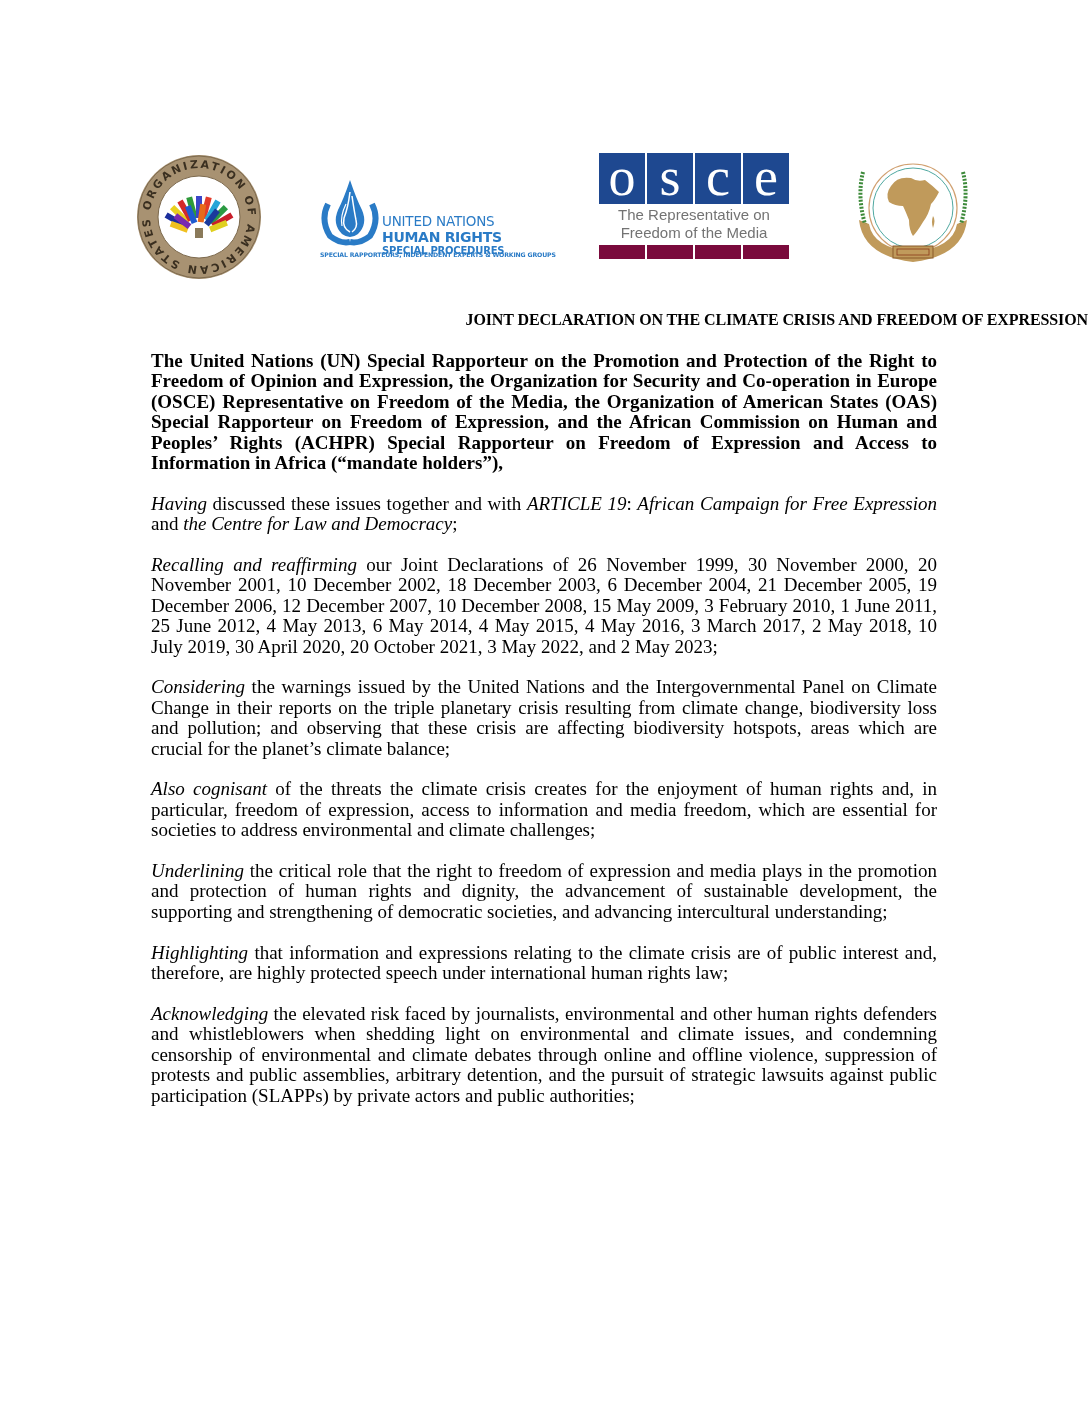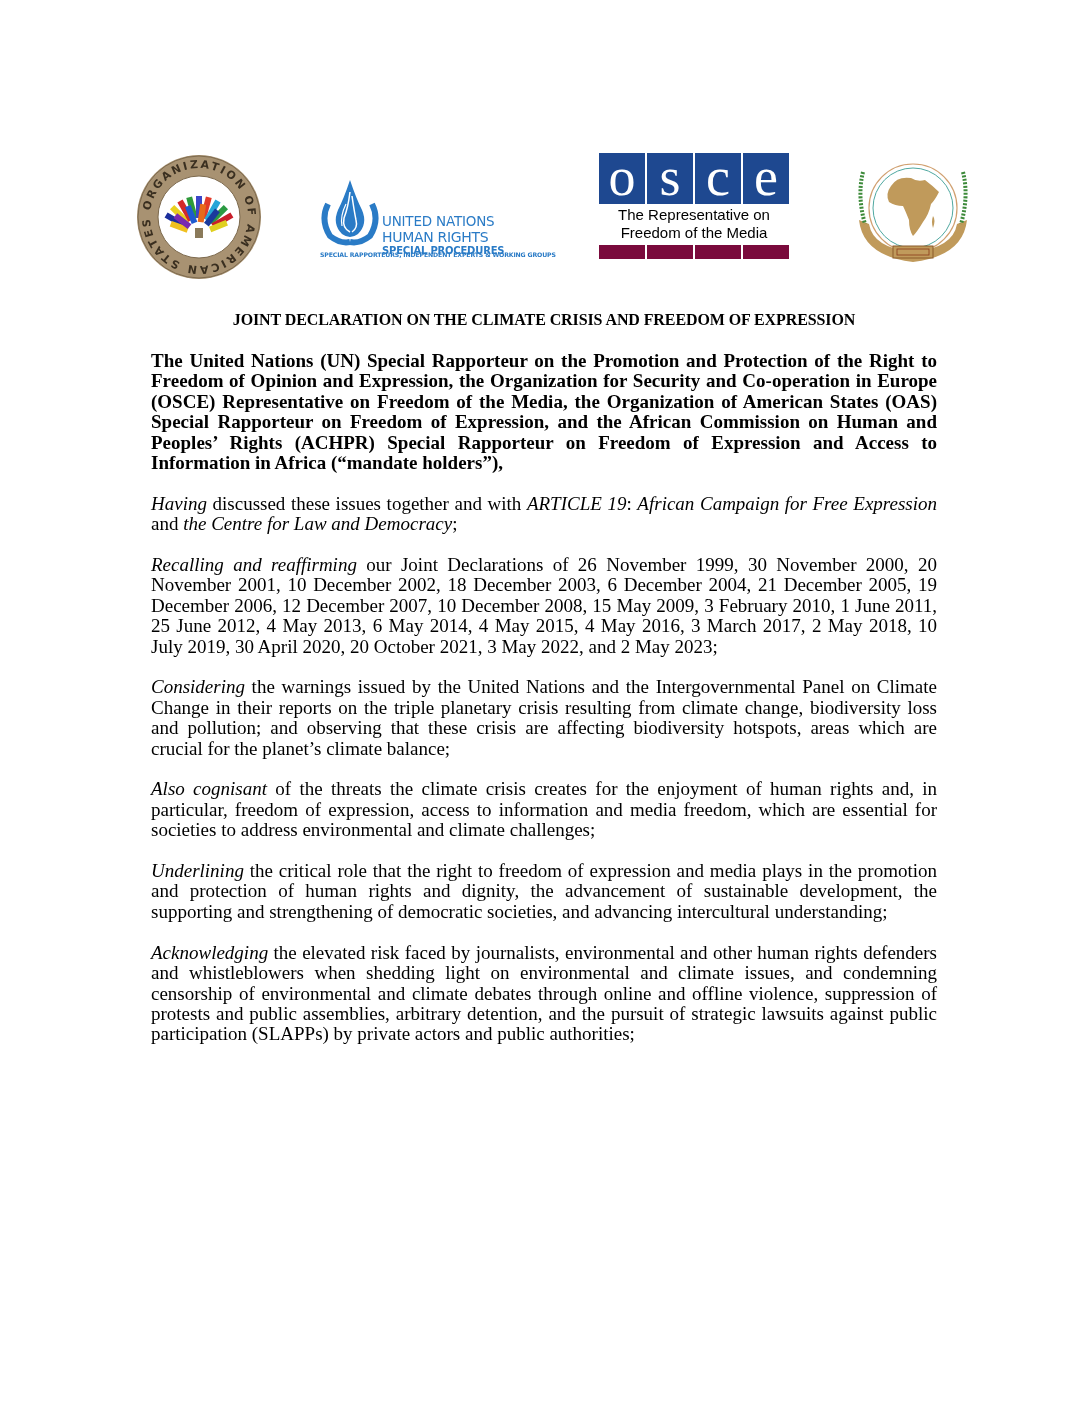--- a/index.html
+++ b/index.html
@@ -5,34 +5,34 @@
   html, body { margin: 0; padding: 0; background: #ffffff; }
   body { width: 1088px; height: 1408px; position: relative; overflow: hidden; font-family: "Liberation Serif", "DejaVu Serif", serif; color: #000; }
   .logos { position: absolute; top: 150px; left: 0; width: 1088px; height: 120px; }
   .logo { position: absolute; }
   
   #oas { left: 136px; top: 4px; width: 126px; height: 126px; }
   
   #unhr { left: 320px; top: 30px; width: 195px; height: 82px; }
   .unhr-text { position: absolute; left: 62px; top: 20px; font-family: "DejaVu Sans", sans-serif; color: #2a7bc6; line-height: 1; }
   .unhr-l1 { font-size: 13.5px; letter-spacing: -0.2px; margin-top: 15px; }
-  .unhr-l2 { font-size: 14px; font-weight: normal; letter-spacing: -0.3px; margin-top: 1px; }
+  .unhr-l2 { font-size: 14px; font-weight: bold; letter-spacing: -0.3px; margin-top: 1px; }
   .unhr-l3 { font-size: 10px; font-weight: bold; margin-top: 2px; letter-spacing: -0.2px; }
   .unhr-l4 { position: absolute; left: 0; top: 71px; font-size: 6.2px; font-weight: bold; color: #2a7bc6; font-family: "DejaVu Sans", sans-serif; white-space: nowrap; letter-spacing: -0.15px; }
   
   #osce { left: 599px; top: 3px; width: 190px; height: 108px; }
   .osce-blocks { display: flex; gap: 2px; height: 51px; }
   .osce-block { flex: 1; background: #1e4890; color: #fff; font-family: "Liberation Serif", serif; font-size: 54px; line-height: 48px; text-align: center; overflow: hidden; }
-  .osce-rep { font-family: "Liberation Sans", sans-serif; font-size: 15px; color: #000000; text-align: center; line-height: 18px; margin-top: 2px; }
+  .osce-rep { font-family: "Liberation Sans", sans-serif; font-size: 15px; color: #737373; text-align: center; line-height: 18px; margin-top: 2px; }
   .osce-bars { display: flex; gap: 2px; height: 14px; margin-top: 3px; }
   .osce-bar { flex: 1; background: #7a0a3c; }
   
   #au { left: 853px; top: 6px; width: 120px; height: 110px; }
   
-  .title { position: absolute; top: 311px; left: 0; width: 1088px; text-align: center; font-weight: bold; font-size: 16px; letter-spacing: -0.1px; }
+  .title { position: absolute; top: 311px; left: 0; width: 1088px; text-align: right; font-weight: bold; font-size: 16px; letter-spacing: -0.1px; }
   .content { position: absolute; left: 151px; top: 351px; width: 786px; font-size: 19px; line-height: 20.4px; }
   .content p { margin: 0 0 20.4px 0; text-align: justify; }
   .content p.bold { font-weight: bold; }
   .content em { font-style: italic; }
 </style>
 </head>
 <body>
 
 <div class="logos">
 
@@ -137,16 +137,17 @@
 
   <p><em>Recalling and reaffirming</em><span> our Joint Declarations of 26 November 1999, 30 November 2000, 20 November 2001, 10 December 2002, 18 December 2003, 6 December 2004, 21 December 2005, 19 December 2006, 12 December 2007, 10 December 2008, 15 May 2009, 3 February 2010, 1 June 2011, 25 June 2012, 4 May 2013, 6 May 2014, 4 May 2015, 4 May 2016, 3 March 2017, 2 May 2018, 10 July 2019, 30 April 2020, 20 October 2021, 3 May 2022, and 2 May 2023;</span></p>
 
   <p><em>Considering</em><span> the warnings issued by the United Nations and the Intergovernmental Panel on Climate Change in their reports on the triple planetary crisis resulting from climate change, biodiversity loss and pollution; and observing that these crisis are affecting biodiversity hotspots, areas which are crucial for the planet’s climate balance;</span></p>
 
 
   <p><em>Also cognisant</em><span> of the threats the climate crisis creates for the enjoyment of human rights and, in particular, freedom of expression, access to information and media freedom, which are essential for societies to address environmental and climate challenges;</span></p>
 
   <p><em>Underlining</em><span> the critical role that the right to freedom of expression and media plays in the promotion and protection of human rights and dignity, the advancement of sustainable development, the supporting and strengthening of democratic societies, and advancing intercultural understanding;</span></p>
 
+  <p><em>Highlighting</em><span> that information and expressions relating to the climate crisis are of public interest and, therefore, are highly protected speech under international human rights law;</span></p>
 
 
   <p><em>Acknowledging</em><span> the elevated risk faced by journalists, environmental and other human rights defenders and whistleblowers when shedding light on environmental and climate issues, and condemning censorship of environmental and climate debates through online and offline violence, suppression of protests and public assemblies, arbitrary detention, and the pursuit of strategic lawsuits against public participation (SLAPPs) by private actors and public authorities;</span></p>
 </div>
 
 </body></html>

